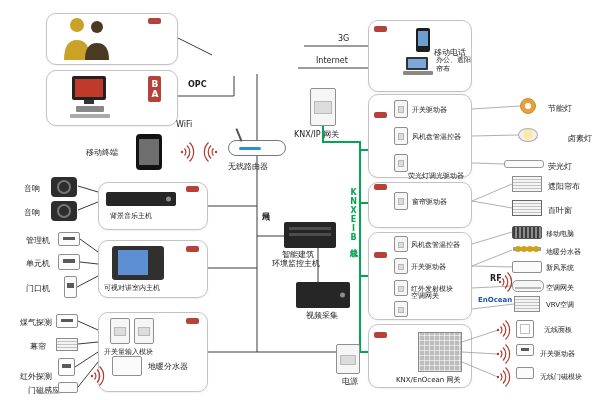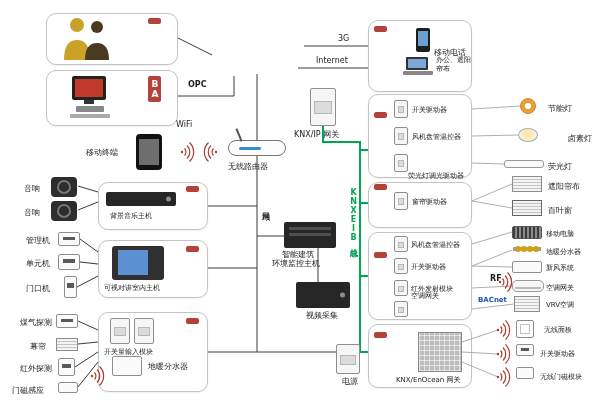--- a/index.html
+++ b/index.html
@@ -197,23 +197,23 @@
   <div class="whitebox slot" style="left:58px;top:254px;width:22px;height:16px"></div>
   <div class="lbl" style="left:26px;top:284px">门口机</div>
   <div class="whitebox slot" style="left:64px;top:276px;width:13px;height:22px"></div>
   <div class="screenbox" style="left:112px;top:246px;width:52px;height:34px"></div>
   <div class="lbl s" style="left:104px;top:284px">可视对讲室内主机</div>
 
   <div class="lbl" style="left:20px;top:318px">煤气探测</div>
   <div class="whitebox slot" style="left:56px;top:314px;width:22px;height:14px"></div>
   <div class="lbl" style="left:30px;top:342px">幕帘</div>
   <div class="stripe-h" style="left:56px;top:338px;width:22px;height:13px"></div>
-  <div class="lbl" style="left:20px;top:364px">红外探测</div>
+  <div class="lbl" style="left:20px;top:372px">红外探测</div>
   <div class="whitebox slot" style="left:58px;top:358px;width:17px;height:18px"></div>
-  <div class="lbl" style="left:12px;top:386px">门磁感应</div>
+  <div class="lbl" style="left:28px;top:386px">门磁感应</div>
   <div class="whitebox" style="left:58px;top:382px;width:20px;height:11px"></div>
   <div class="din" style="left:110px;top:318px;width:20px;height:26px"></div>
   <div class="din" style="left:134px;top:318px;width:20px;height:26px"></div>
   <div class="lbl s" style="left:104px;top:348px">开关量输入模块</div>
   <div class="whitebox" style="left:112px;top:356px;width:30px;height:20px"></div>
   <div class="lbl" style="left:148px;top:362px">地暖分水器</div>
 
   <div class="phonebox" style="left:416px;top:28px;width:14px;height:24px"></div>
   <div class="lbl" style="left:434px;top:48px">移动电话</div>
   <svg class="ic" style="left:402px;top:56px" width="32" height="22" viewBox="0 0 32 22">
@@ -261,21 +261,21 @@
       <circle cx="12" cy="7" r="3" fill="#d4a017"></circle>
     <circle cx="18" cy="7" r="3" fill="#d4a017"></circle>
       <circle cx="24" cy="7" r="3" fill="#d4a017"></circle>
   </svg>
   <div class="lbl s" style="left:546px;top:248px">地暖分水器</div>
   <div class="whitebox" style="left:512px;top:261px;width:30px;height:12px"></div>
   <div class="lbl s" style="left:546px;top:264px">新风系统</div>
   <div class="lbl" style="left:490px;top:274px;font-weight:bold">RF</div>
   <div class="acbox" style="left:512px;top:280px;width:32px;height:12px"></div>
   <div class="lbl s" style="left:546px;top:284px">空调网关</div>
-  <div class="lbl s blue" style="left:478px;top:296px">BACnet</div>
+  <div class="lbl s blue" style="left:478px;top:296px">EnOcean</div>
   <div class="stripe-h" style="left:514px;top:296px;width:26px;height:16px"></div>
   <div class="lbl s" style="left:546px;top:301px">VRV空调</div>
 
   <div class="panelbox" style="left:516px;top:320px;width:18px;height:18px"></div>
   <div class="lbl s" style="left:544px;top:326px">无线面板</div>
   <div class="whitebox slot" style="left:516px;top:344px;width:18px;height:12px"></div>
   <div class="lbl s" style="left:540px;top:350px">开关驱动器</div>
   <div class="whitebox" style="left:516px;top:367px;width:18px;height:12px"></div>
   <div class="lbl s" style="left:540px;top:373px">无线门磁模块</div>
 

